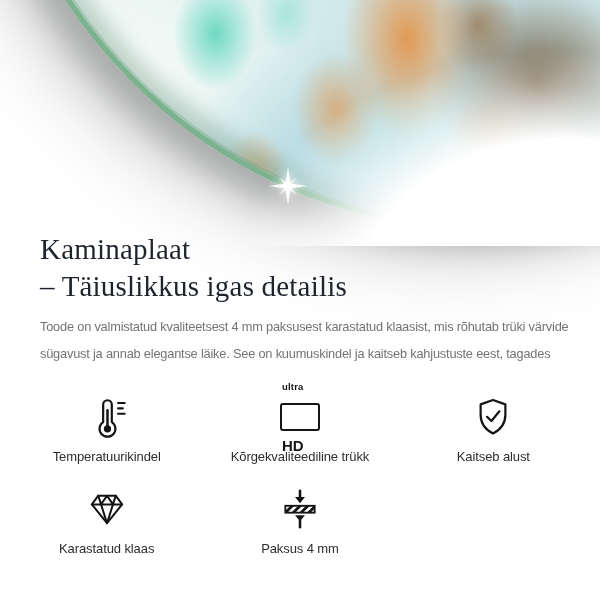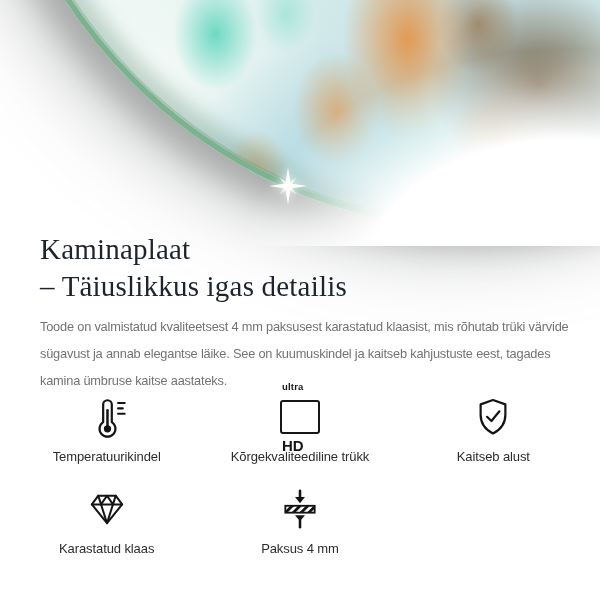--- a/index.html
+++ b/index.html
@@ -43,21 +43,21 @@
   .intro{position:absolute;left:40px;top:313px;color:#737373;
          font-size:12.8px;line-height:27px;letter-spacing:-.2px;}
   .intro div{white-space:nowrap;}
 
   
   .features{position:absolute;left:10px;top:394px;width:580px;
             display:grid;grid-template-columns:repeat(3,1fr);row-gap:22px;}
   .feature{display:flex;flex-direction:column;align-items:center;gap:9px;}
   .ficon{height:46px;display:flex;align-items:center;justify-content:center;}
   .flabel{font-size:13px;color:#2d2d2d;letter-spacing:-.1px;}
-  .hdbox{box-sizing:border-box;width:40px;height:34px;border:2.5px solid #161616;border-radius:3px;
+  .hdbox{box-sizing:border-box;width:40px;height:28px;border:2.5px solid #161616;border-radius:3px;
          display:flex;flex-direction:column;align-items:flex-start;justify-content:center;color:#161616;}
   .hdbox .u{font-size:9.5px;font-weight:700;line-height:10px;letter-spacing:.2px;}
   .hdbox .h{font-size:15px;font-weight:800;line-height:15px;margin-top:46px;}
 </style>
 </head>
 <body>
 
 <div class="page">
 
   <div class="hero" aria-label="Ümmargune klaasist kaminaplaat abstraktse marmormustriga (türkiis, helesinine, kuld, pronks), klaasi roheka servaga ja läikesähvatusega">
@@ -73,21 +73,20 @@
   </div>
 
   <h1 class="title" style="margin:0;">
     <span>Kaminaplaat</span><br>
     <span>– Täiuslikkus igas detailis</span>
   </h1>
 
   <div class="intro">
     <div>Toode on valmistatud kvaliteetsest 4 mm paksusest karastatud klaasist, mis rõhutab trüki värvide</div>
     <div>sügavust ja annab elegantse läike. See on kuumuskindel ja kaitseb kahjustuste eest, tagades</div>
-    <div>kamina ümbruse kaitse aastateks.</div>
   </div>
 
   <div class="features">
 
     <div class="feature">
       <span class="ficon">
         <svg width="46" height="46" viewBox="0 0 48 48" fill="none" stroke="#141414" stroke-width="2.3" stroke-linecap="round" stroke-linejoin="round">
           <path d="M20 29.3 V11 a4.5 4.5 0 0 1 9 0 v18.3 a8.3 8.3 0 1 1 -9 0 Z"></path>
           <circle cx="24.5" cy="36.3" r="3.8" fill="#141414" stroke="none"></circle>
           <path d="M24.5 33 V17" stroke-width="2.6"></path>

